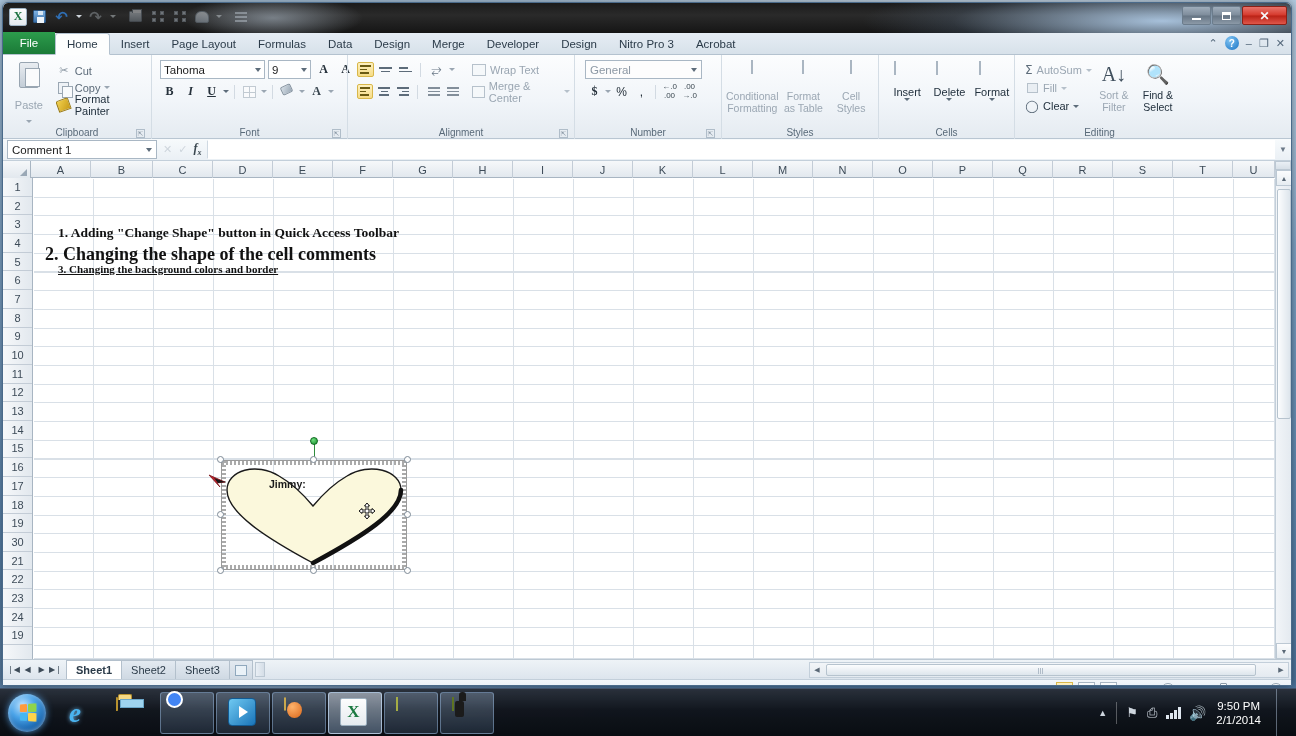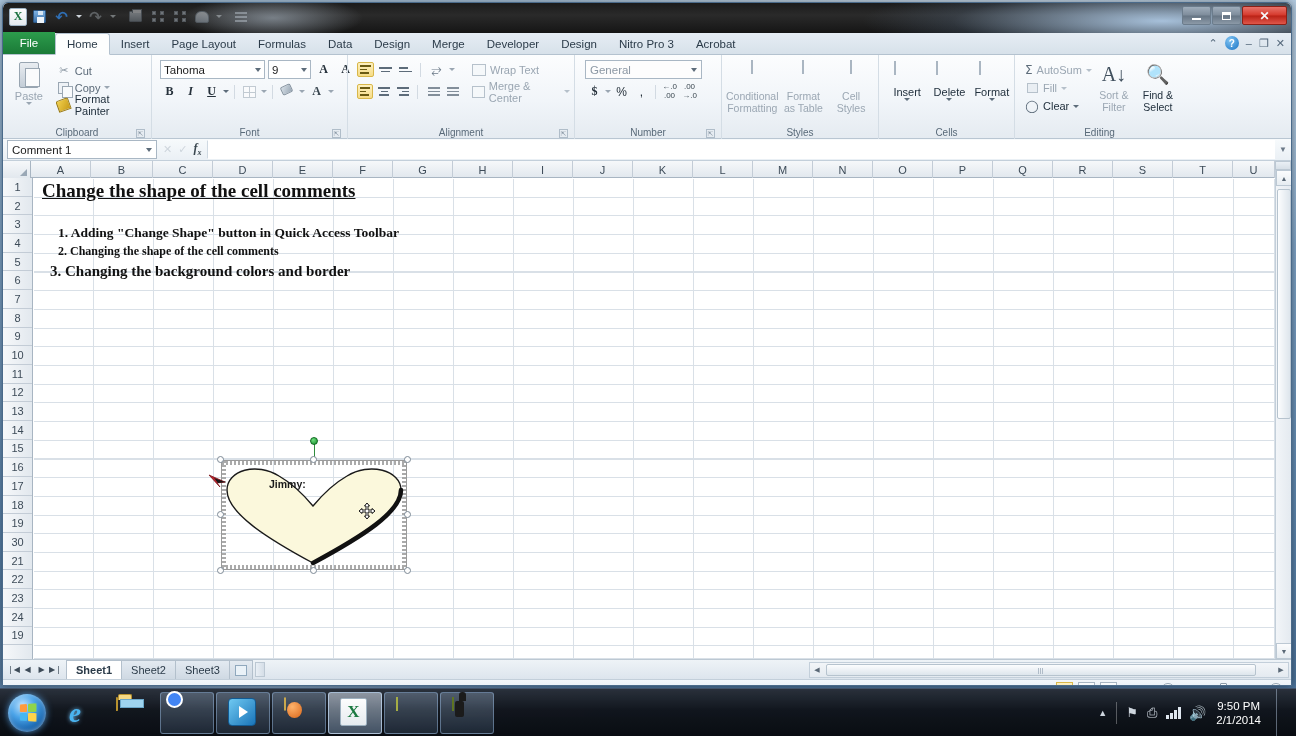--- a/index.html
+++ b/index.html
@@ -129,21 +129,21 @@
   .rg-label {
     height:14px;text-align:center;font-size:10px;color:#596a79;
     display:flex;align-items:center;justify-content:center;position:relative;
   }
   .rg-dlg {
     position:absolute;right:2px;bottom:1px;width:9px;height:9px;
     border:1px solid #b0bdc9;color:#8b99a6;font-size:7px;
     display:flex;align-items:center;justify-content:center;
   }
   
-  .paste-btn{width:44px;display:flex;flex-direction:column;align-items:center;gap:0;}
+  .paste-btn{width:44px;display:flex;flex-direction:column;align-items:center;gap:9px;}
   .paste-ico{width:26px;height:30px;position:relative;}
   .paste-ico .clip{position:absolute;left:3px;top:2px;width:20px;height:26px;background:linear-gradient(180deg,#e9edf1,#c3cdd7);border:1px solid #98a5b1;border-radius:2px;}
   .paste-ico .pg{position:absolute;left:9px;top:8px;width:15px;height:19px;background:#fafbfc;border:1px solid #9aa7b3;}
   .mini-row{display:flex;align-items:center;gap:4px;height:17px;font-size:11px;color:#5c6b79;}
   .mini-ico{width:14px;height:14px;display:flex;align-items:center;justify-content:center;}
   .scissors{font-size:11px;color:#8c98a4;}
   .copy-ico{width:11px;height:12px;background:#eef2f6;border:1px solid #9aa7b3;position:relative;}
   .copy-ico:after{content:"";position:absolute;left:3px;top:3px;width:9px;height:10px;background:#f8fafc;border:1px solid #9aa7b3;}
   .brush-ico{width:13px;height:12px;background:linear-gradient(135deg,#f2d14e,#c79a17);border:1px solid #9b7a10;border-radius:2px 2px 0 0;transform:rotate(-20deg);}
   
@@ -227,22 +227,22 @@
   .cells{
     position:absolute;left:31px;top:18px;right:16px;bottom:0;overflow:hidden;
     background-image:
       repeating-linear-gradient(90deg, #d9e0e7 0 1px, transparent 1px 60px),
       repeating-linear-gradient(180deg, #d9e0e7 0 1px, transparent 1px 18.7px);
     background-position:-1px -1px;
   }
   .cell-text{position:absolute;font-family:"Liberation Serif",serif;font-weight:bold;color:#111;white-space:nowrap;}
   #t-title{left:8px;top:1px;font-size:19px;text-decoration:underline;}
   #t-l1{left:24px;top:46px;font-size:13.5px;}
-  #t-l2{left:24px;top:65px;font-size:12px;}
-  #t-l3{left:16px;top:84px;font-size:15px;}
+  #t-l2{left:11px;top:65px;font-size:18px;}
+  #t-l3{left:24px;top:84px;font-size:11px;text-decoration:underline;}
   
   .vscroll{position:absolute;right:0;top:0;width:16px;bottom:0;background:linear-gradient(90deg,#f2f5f8,#e4eaf0);border-left:1px solid #c3cfda;}
   .sb-btn{width:16px;height:16px;display:flex;align-items:center;justify-content:center;background:linear-gradient(180deg,#fbfcfd,#e6ecf1);border:1px solid #bcc8d3;color:#5a6876;font-size:7px;}
   .vthumb{position:absolute;left:1px;top:18px;width:14px;height:230px;background:linear-gradient(90deg,#fcfdfe,#dde5ec);border:1px solid #b6c3ce;border-radius:2px;}
   .v-split{position:absolute;right:0;top:0;width:16px;height:9px;background:linear-gradient(180deg,#eaf0f5,#d7dfe7);border:1px solid #bcc8d3;}
   
   .shape-sel{position:absolute;left:218px;top:299px;width:186px;height:110px;}
   .sel-border{
     position:absolute;inset:0;
     border:1px solid #9a9a9a;
@@ -752,21 +752,20 @@
             <div class="rh">30</div>
             <div class="rh">21</div>
             <div class="rh">22</div>
             <div class="rh">23</div>
             <div class="rh">24</div>
             <div class="rh">19</div>
           </div>
       </div>
 
       <div class="cells">
-        <div class="cell-text" id="t-title">Change the shape of the cell comments</div>
         <div class="cell-text" id="t-l1">1. Adding "Change Shape" button in Quick Access Toolbar</div>
         <div class="cell-text" id="t-l2">2. Changing the shape of the cell comments</div>
         <div class="cell-text" id="t-l3">3. Changing the background colors and border</div>
       </div>
 
       <div class="shape-sel">
         <div class="sel-border"></div>
         <div class="rot-stem"></div>
         <div class="rot-h"></div>
 

